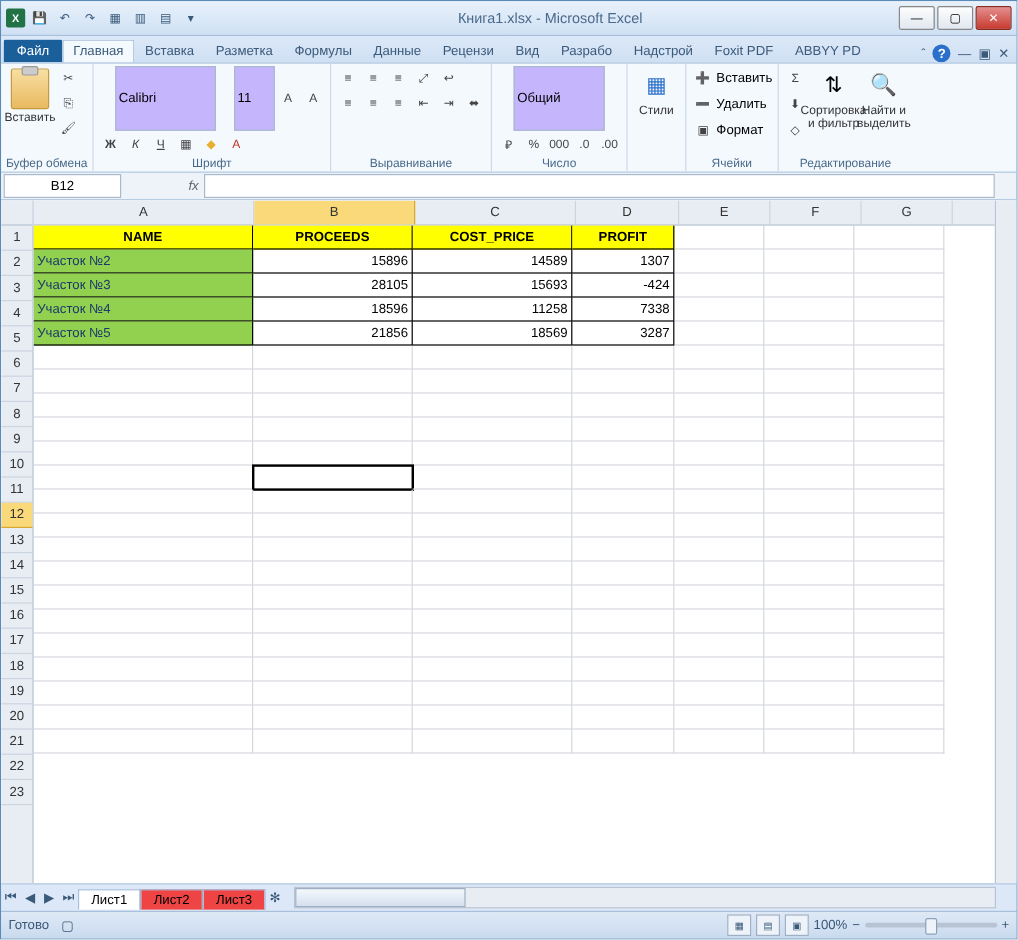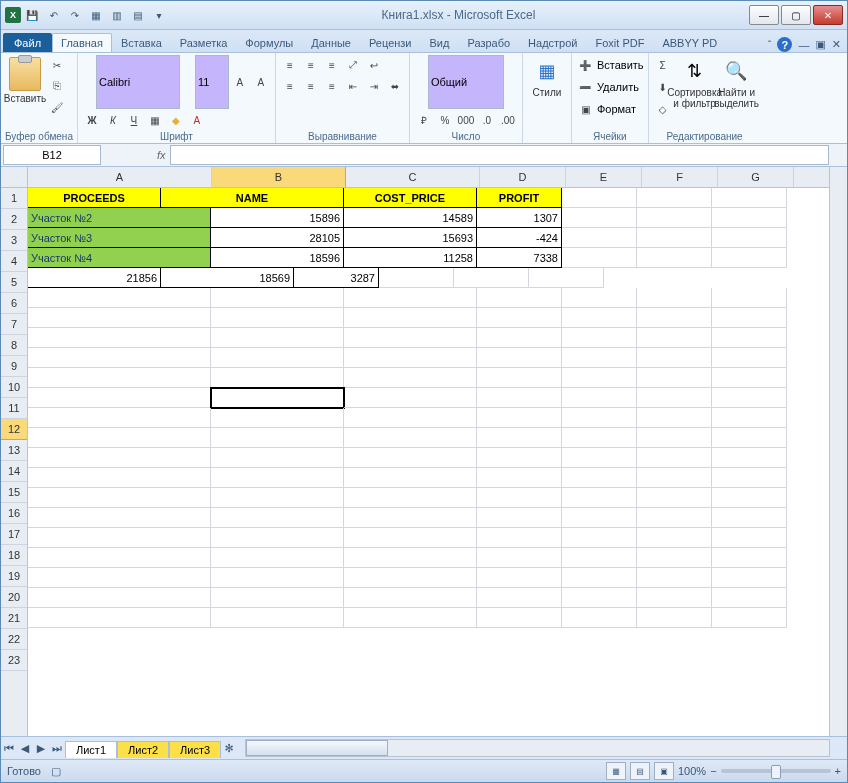--- a/index.html
+++ b/index.html
@@ -48,21 +48,21 @@
 .cell{border-right:1px solid #d4d8de;border-bottom:1px solid #d4d8de;padding:0 3px;display:flex;align-items:center;font-size:11px;overflow:hidden;box-sizing:border-box;}
 .cell.hdr{background:#ffff00;font-weight:bold;justify-content:center;border-right:1px solid #000;border-bottom:1px solid #000;}
 .cell.name{background:#92d050;color:#1a3a6a;border-right:1px solid #000;border-bottom:1px solid #000;}
 .cell.num{justify-content:flex-end;border-right:1px solid #000;border-bottom:1px solid #000;}
 .cell.selected{outline:2px solid #000;outline-offset:-1px;}
 .wA{width:183px;} .wB{width:133px;} .wC{width:133px;} .wD{width:85px;} .wE{width:75px;} .wF{width:75px;} .wG{width:75px;}
 .vscroll{width:17px;background:#e8edf4;border-left:1px solid #b8c4d4;}
 .sheettabs{height:22px;background:#dce8f7;border-top:1px solid #a8c0dc;display:flex;align-items:center;font-size:11px;}
 .navbtn{width:16px;height:16px;display:flex;align-items:center;justify-content:center;color:#3b5a7a;}
 .stab{padding:2px 10px;background:#fff;border:1px solid #a8c0dc;border-bottom:none;margin-top:2px;font-size:11px;}
-.stab.inactive{background:#fde047;}
+.stab.inactive{background:#ef4444;}
 .hscroll{flex:1;height:16px;background:#e8edf4;border:1px solid #b8c4d4;margin:0 17px 0 8px;position:relative;}
 .hscroll .thumb{position:absolute;left:0;top:0;height:14px;width:140px;background:linear-gradient(#f4f8fc,#d4e0ee);border:1px solid #a0b0c4;}
 .status{height:22px;background:linear-gradient(#dfe9f6,#c9daee);border-top:1px solid #a8c0dc;display:flex;align-items:center;padding:0 6px;font-size:11px;color:#3a5878;}
 .status .right{margin-left:auto;display:flex;align-items:center;gap:4px;}
 .viewbtn{width:18px;height:16px;border:1px solid #a0b0c4;background:#eef3fa;display:flex;align-items:center;justify-content:center;font-size:8px;}
 .slider{width:110px;height:4px;background:#b8c4d4;position:relative;border-radius:2px;}
 .slider .sth{position:absolute;left:50%;top:-4px;width:8px;height:12px;background:#eef3fa;border:1px solid #8aa0b8;border-radius:2px;transform:translateX(-50%);}
 .helpq{width:15px;height:15px;border-radius:50%;background:#2a6fc9;color:#fff;display:flex;align-items:center;justify-content:center;font-size:10px;font-weight:bold;}
 </style>
 </head>
@@ -270,22 +270,22 @@
       <div class="chrow">
         <div class="ch wA">A</div>
         <div class="ch wB sel">B</div>
         <div class="ch wC">C</div>
         <div class="ch wD">D</div>
         <div class="ch wE">E</div>
         <div class="ch wF">F</div>
         <div class="ch wG">G</div>
       </div>
       <div class="drow">
+        <div class="cell hdr wA">NAME</div>
         <div class="cell hdr wB">PROCEEDS</div>
-        <div class="cell hdr wA">NAME</div>
         <div class="cell hdr wC">COST_PRICE</div>
         <div class="cell hdr wD">PROFIT</div>
         <div class="cell wE"></div>
           <div class="cell wF"></div>
           <div class="cell wG"></div>
       </div>
       <div class="drow">
           <div class="cell name wA">Участок №2</div>
           <div class="cell num wB">15896</div>
           <div class="cell num wC">14589</div>
@@ -306,20 +306,21 @@
       <div class="drow">
           <div class="cell name wA">Участок №4</div>
           <div class="cell num wB">18596</div>
           <div class="cell num wC">11258</div>
           <div class="cell num wD">7338</div>
           <div class="cell wE"></div>
           <div class="cell wF"></div>
           <div class="cell wG"></div>
         </div>
       <div class="drow">
+          <div class="cell name wA">Участок №5</div>
           <div class="cell num wB">21856</div>
           <div class="cell num wC">18569</div>
           <div class="cell num wD">3287</div>
           <div class="cell wE"></div>
           <div class="cell wF"></div>
           <div class="cell wG"></div>
         </div>
       <div class="drow">
           <div class="cell wA"></div>
           <div class="cell wB"></div>

